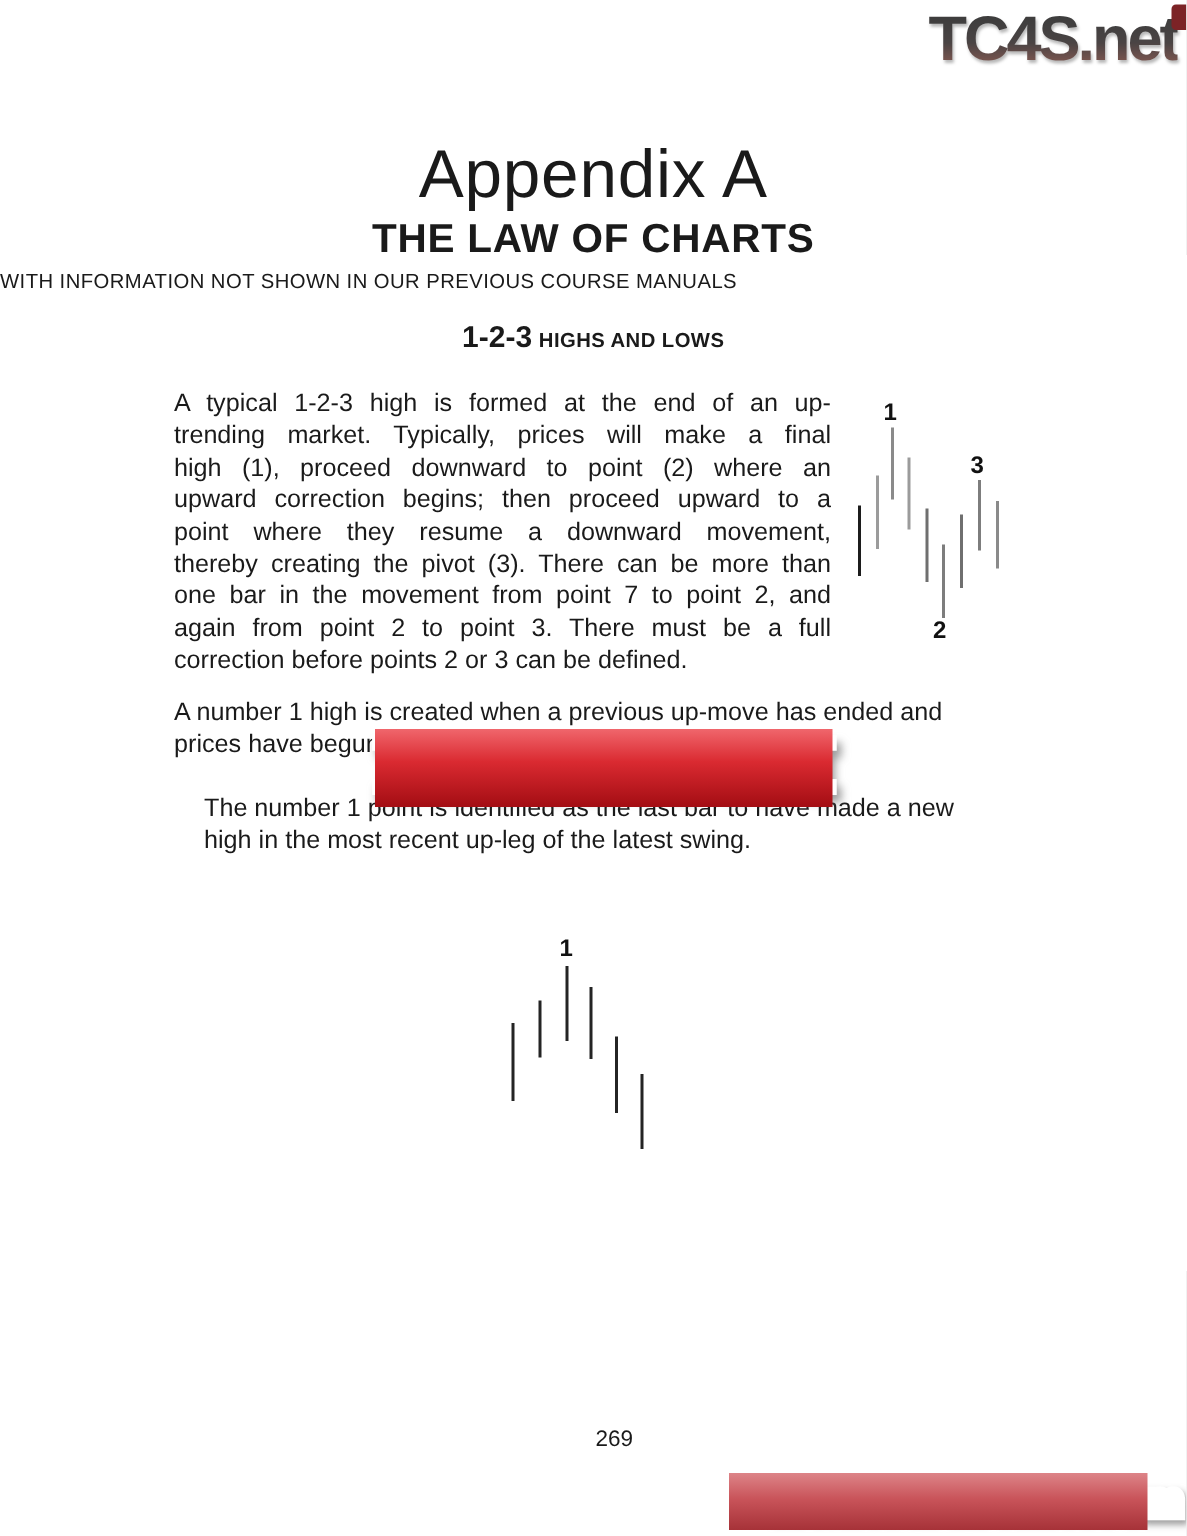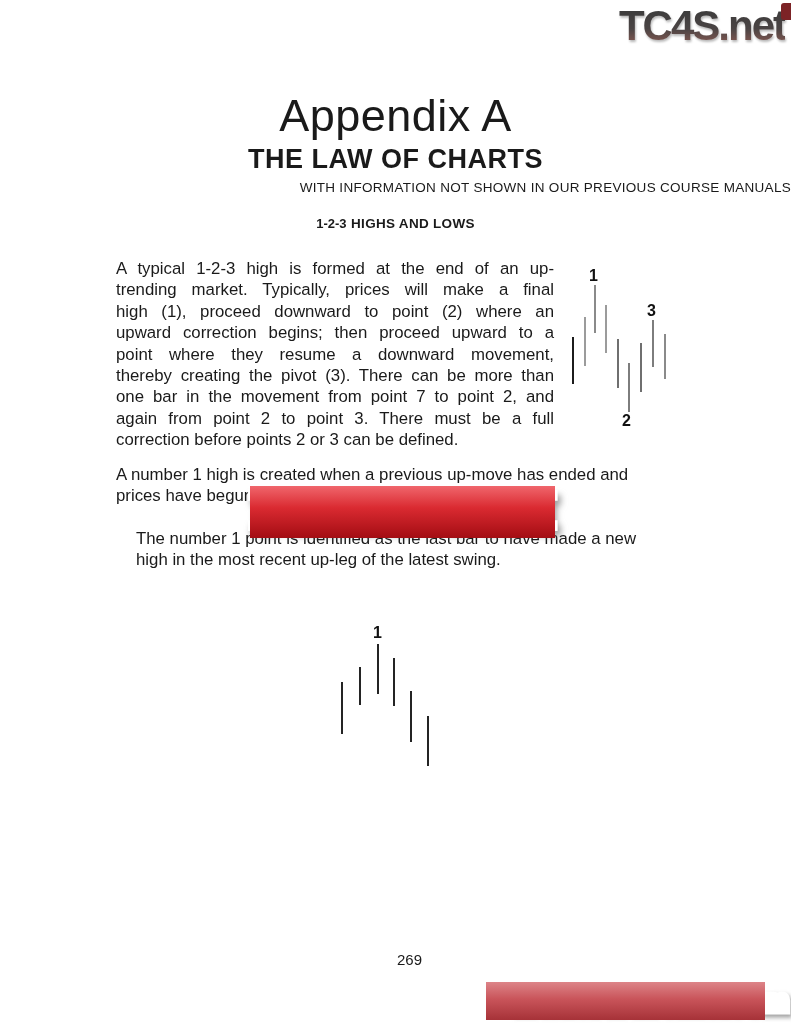--- a/index.html
+++ b/index.html
@@ -44,24 +44,24 @@
   }
   .wm-traders .back{-webkit-text-stroke:7px #ffffff;filter:drop-shadow(2px 3px 2px rgba(120,120,120,0.7));}
   .wm-traders .front{
     background:linear-gradient(180deg,#dd8488 0%,#c9545a 45%,#a63238 100%);
   }
   
   .h-title{position:absolute;top:90px;left:0;right:0;text-align:center;
     font-size:45px;letter-spacing:0.5px;}
   .h-sub{position:absolute;top:144px;left:0;right:0;text-align:center;
     font-size:27px;font-weight:bold;letter-spacing:0.5px;}
-  .h-tag{position:absolute;top:180px;left:0;right:0;text-align:right;
+  .h-tag{position:absolute;top:180px;left:0;right:0;text-align:left;
     font-size:13.5px;letter-spacing:0.3px;}
   .h-section{position:absolute;top:214px;left:0;right:0;text-align:center;font-weight:bold;}
-  .sec-num{font-size:13px;margin-top:28px;}
+  .sec-num{font-size:20px;margin-top:28px;}
   .sec-rest{font-size:13.5px;letter-spacing:0.3px;}
   
   .para{position:absolute;left:116px;width:438px;font-size:16.8px;line-height:21.4px;}
   #para1{top:258px;}
   #para2{top:464px;}
   #para3{top:528px;margin-left:20px;}
   .pline{white-space:nowrap;overflow:visible;text-align:justify;text-align-last:justify;}
   .pline.last{text-align-last:left;}
   
   .diagram{position:absolute;}

